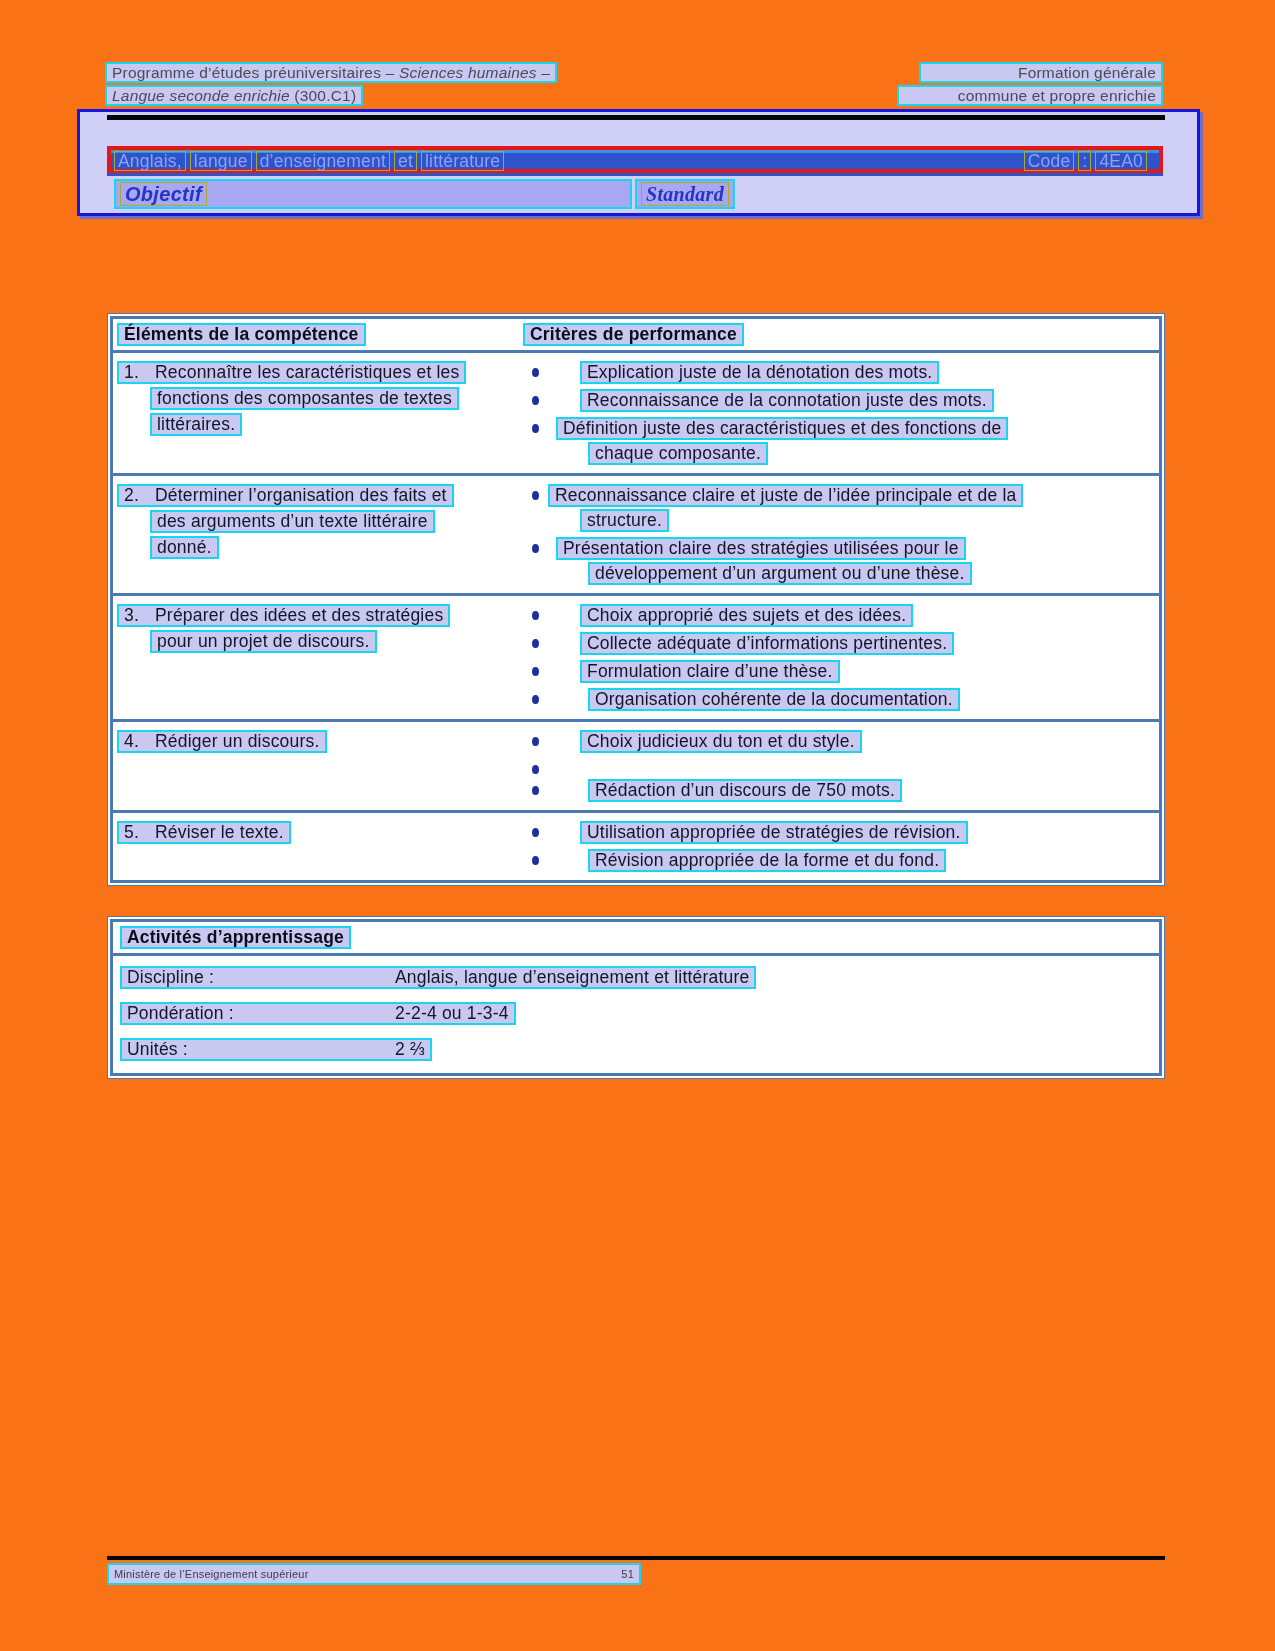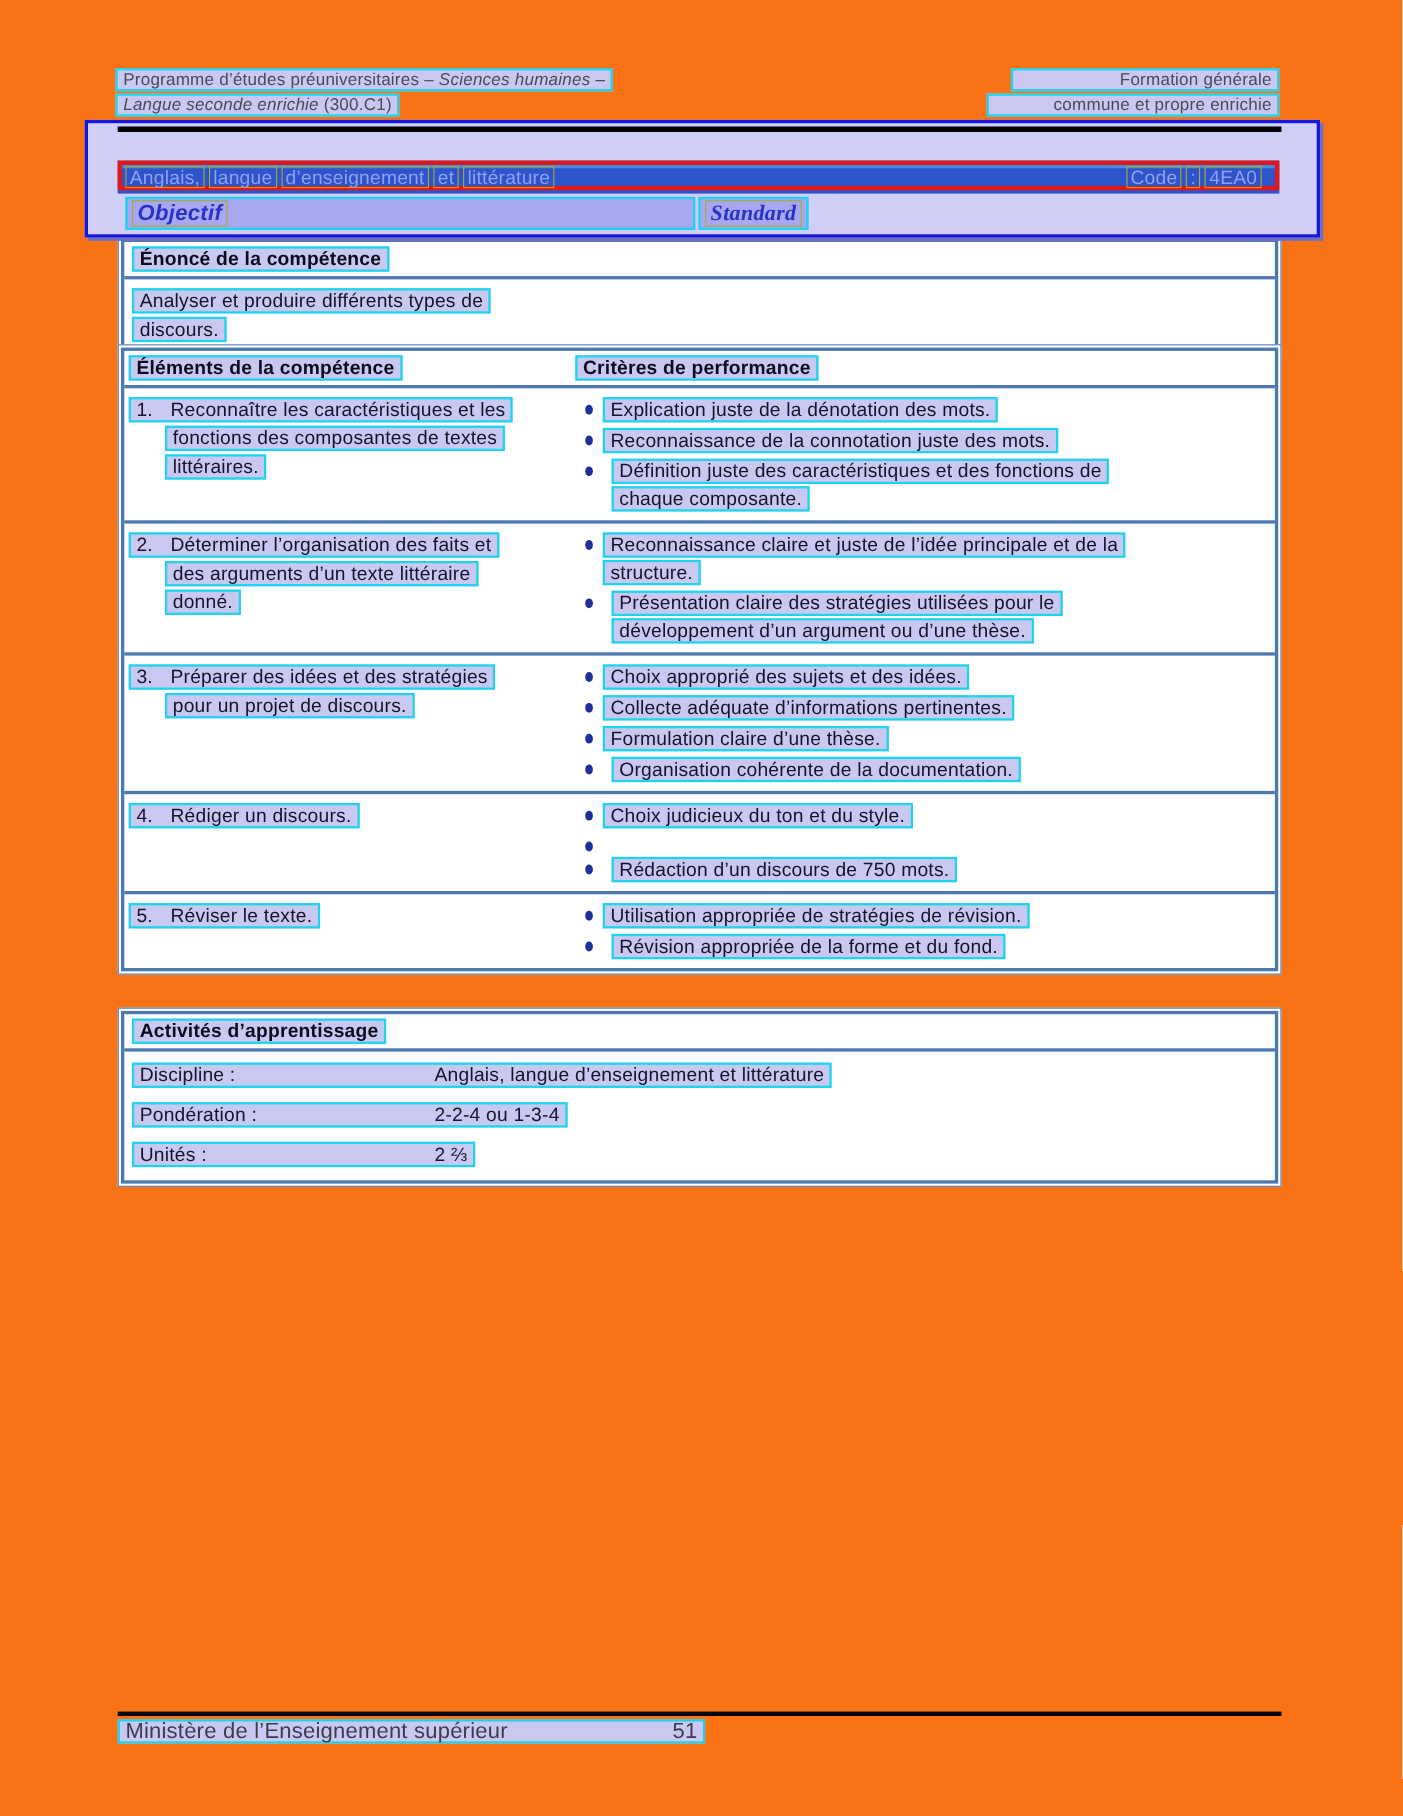--- a/index.html
+++ b/index.html
@@ -55,29 +55,29 @@
   .cell-r{flex:1;padding:8px 6px 8px 0;}
   .eline{margin-bottom:3px;}
   .eline:last-child{margin-bottom:0;}
   .eline.cont{margin-left:33px;}
   .num{display:inline-block;width:31px;}
   .crit{display:flex;margin-bottom:5px;}
   .crit:last-child{margin-bottom:0;}
   .bullet{flex:0 0 auto;width:7px;height:9px;border-radius:50%;background:#1e309b;margin:7px 0 0 9px;}
   .crit-lines{margin-left:9px;}
   .critline{margin-bottom:2px;}
-  .critline:last-child{margin-bottom:0;}
+  .critline:last-child{margin-bottom:0;margin-left:32px;}
   .crit.last .hl{margin-left:8px;}
 
   .act-row{margin-bottom:13px;}
   .act-row:last-child{margin-bottom:0;}
   .act-label{display:inline-block;width:268px;}
 
   .footer-box{display:flex;width:520px;justify-content:space-between;
-              font-size:20px;line-height:18px;color:#3c3c4c;}
+              font-size:11px;line-height:18px;color:#3c3c4c;}
   .rt{text-align:right;box-sizing:border-box;}
 </style>
 </head>
 <body>
 
 <div class="page">
 
   <div class="abs" style="left:105px;top:62px">
     <span class="hl small">
       <span>Programme d’études préuniversitaires – </span><i>Sciences humaines –</i>
@@ -116,31 +116,20 @@
           <span class="wordbox">4EA0</span>
         </span>
     </div>
   </div>
 
   <div class="obj-row">
     <span class="hl deep obj-box"><span class="title-word">Objectif</span></span>
     <span class="hl deep std-box"><span class="title-word">Standard</span></span>
   </div>
 
-  <div class="tbl" style="top:214px">
-    <div class="tbl-inner">
-      <div class="thead">
-        <span class="hl bold">Énoncé de la compétence</span>
-      </div>
-      <div class="tbody1">
-        <div class="eline"><span class="hl">Analyser et produire différents types de</span></div>
-        <div class="eline"><span class="hl">discours.</span></div>
-      </div>
-    </div>
-  </div>
 
   <div class="tbl" style="top:313px">
     <div class="tbl-inner">
       <div class="head-cells">
         <div class="hc-l"><span class="hl bold">Éléments de la compétence</span></div>
         <div class="hc-r"><span class="hl bold">Critères de performance</span></div>
       </div>
       <div class="crows" id="competence-rows">
           <div class="crow">
             <div class="cell-l">

